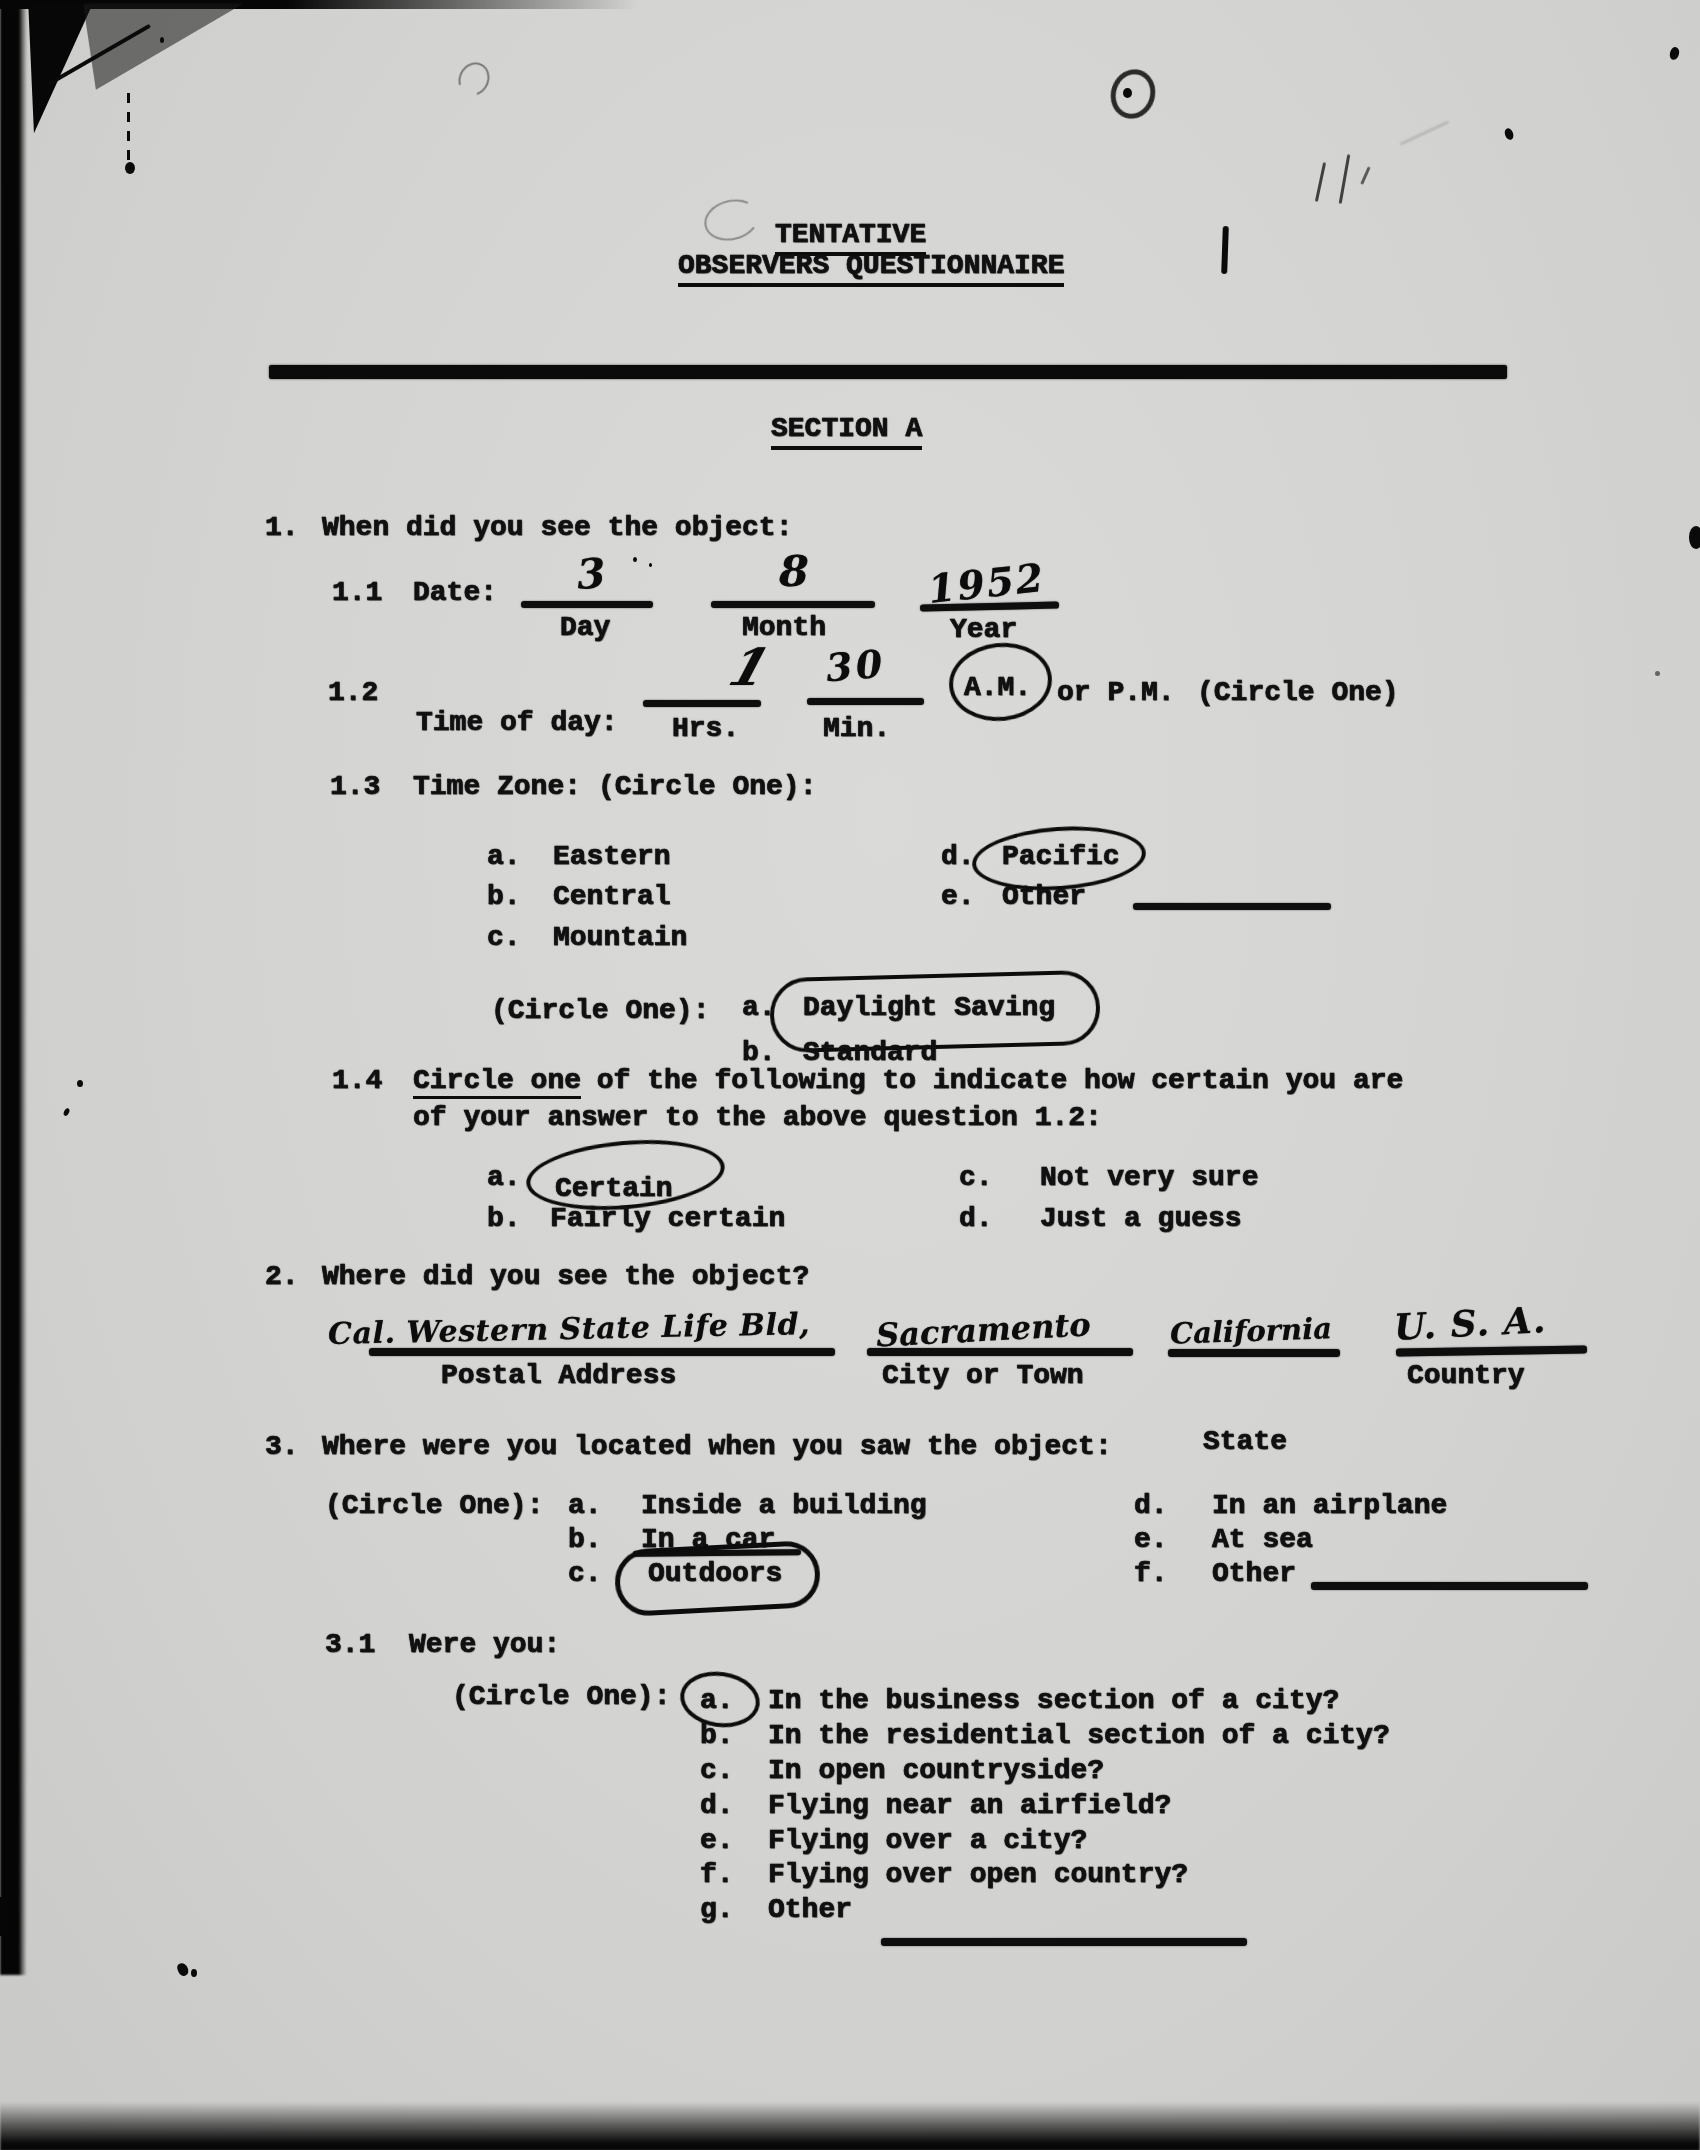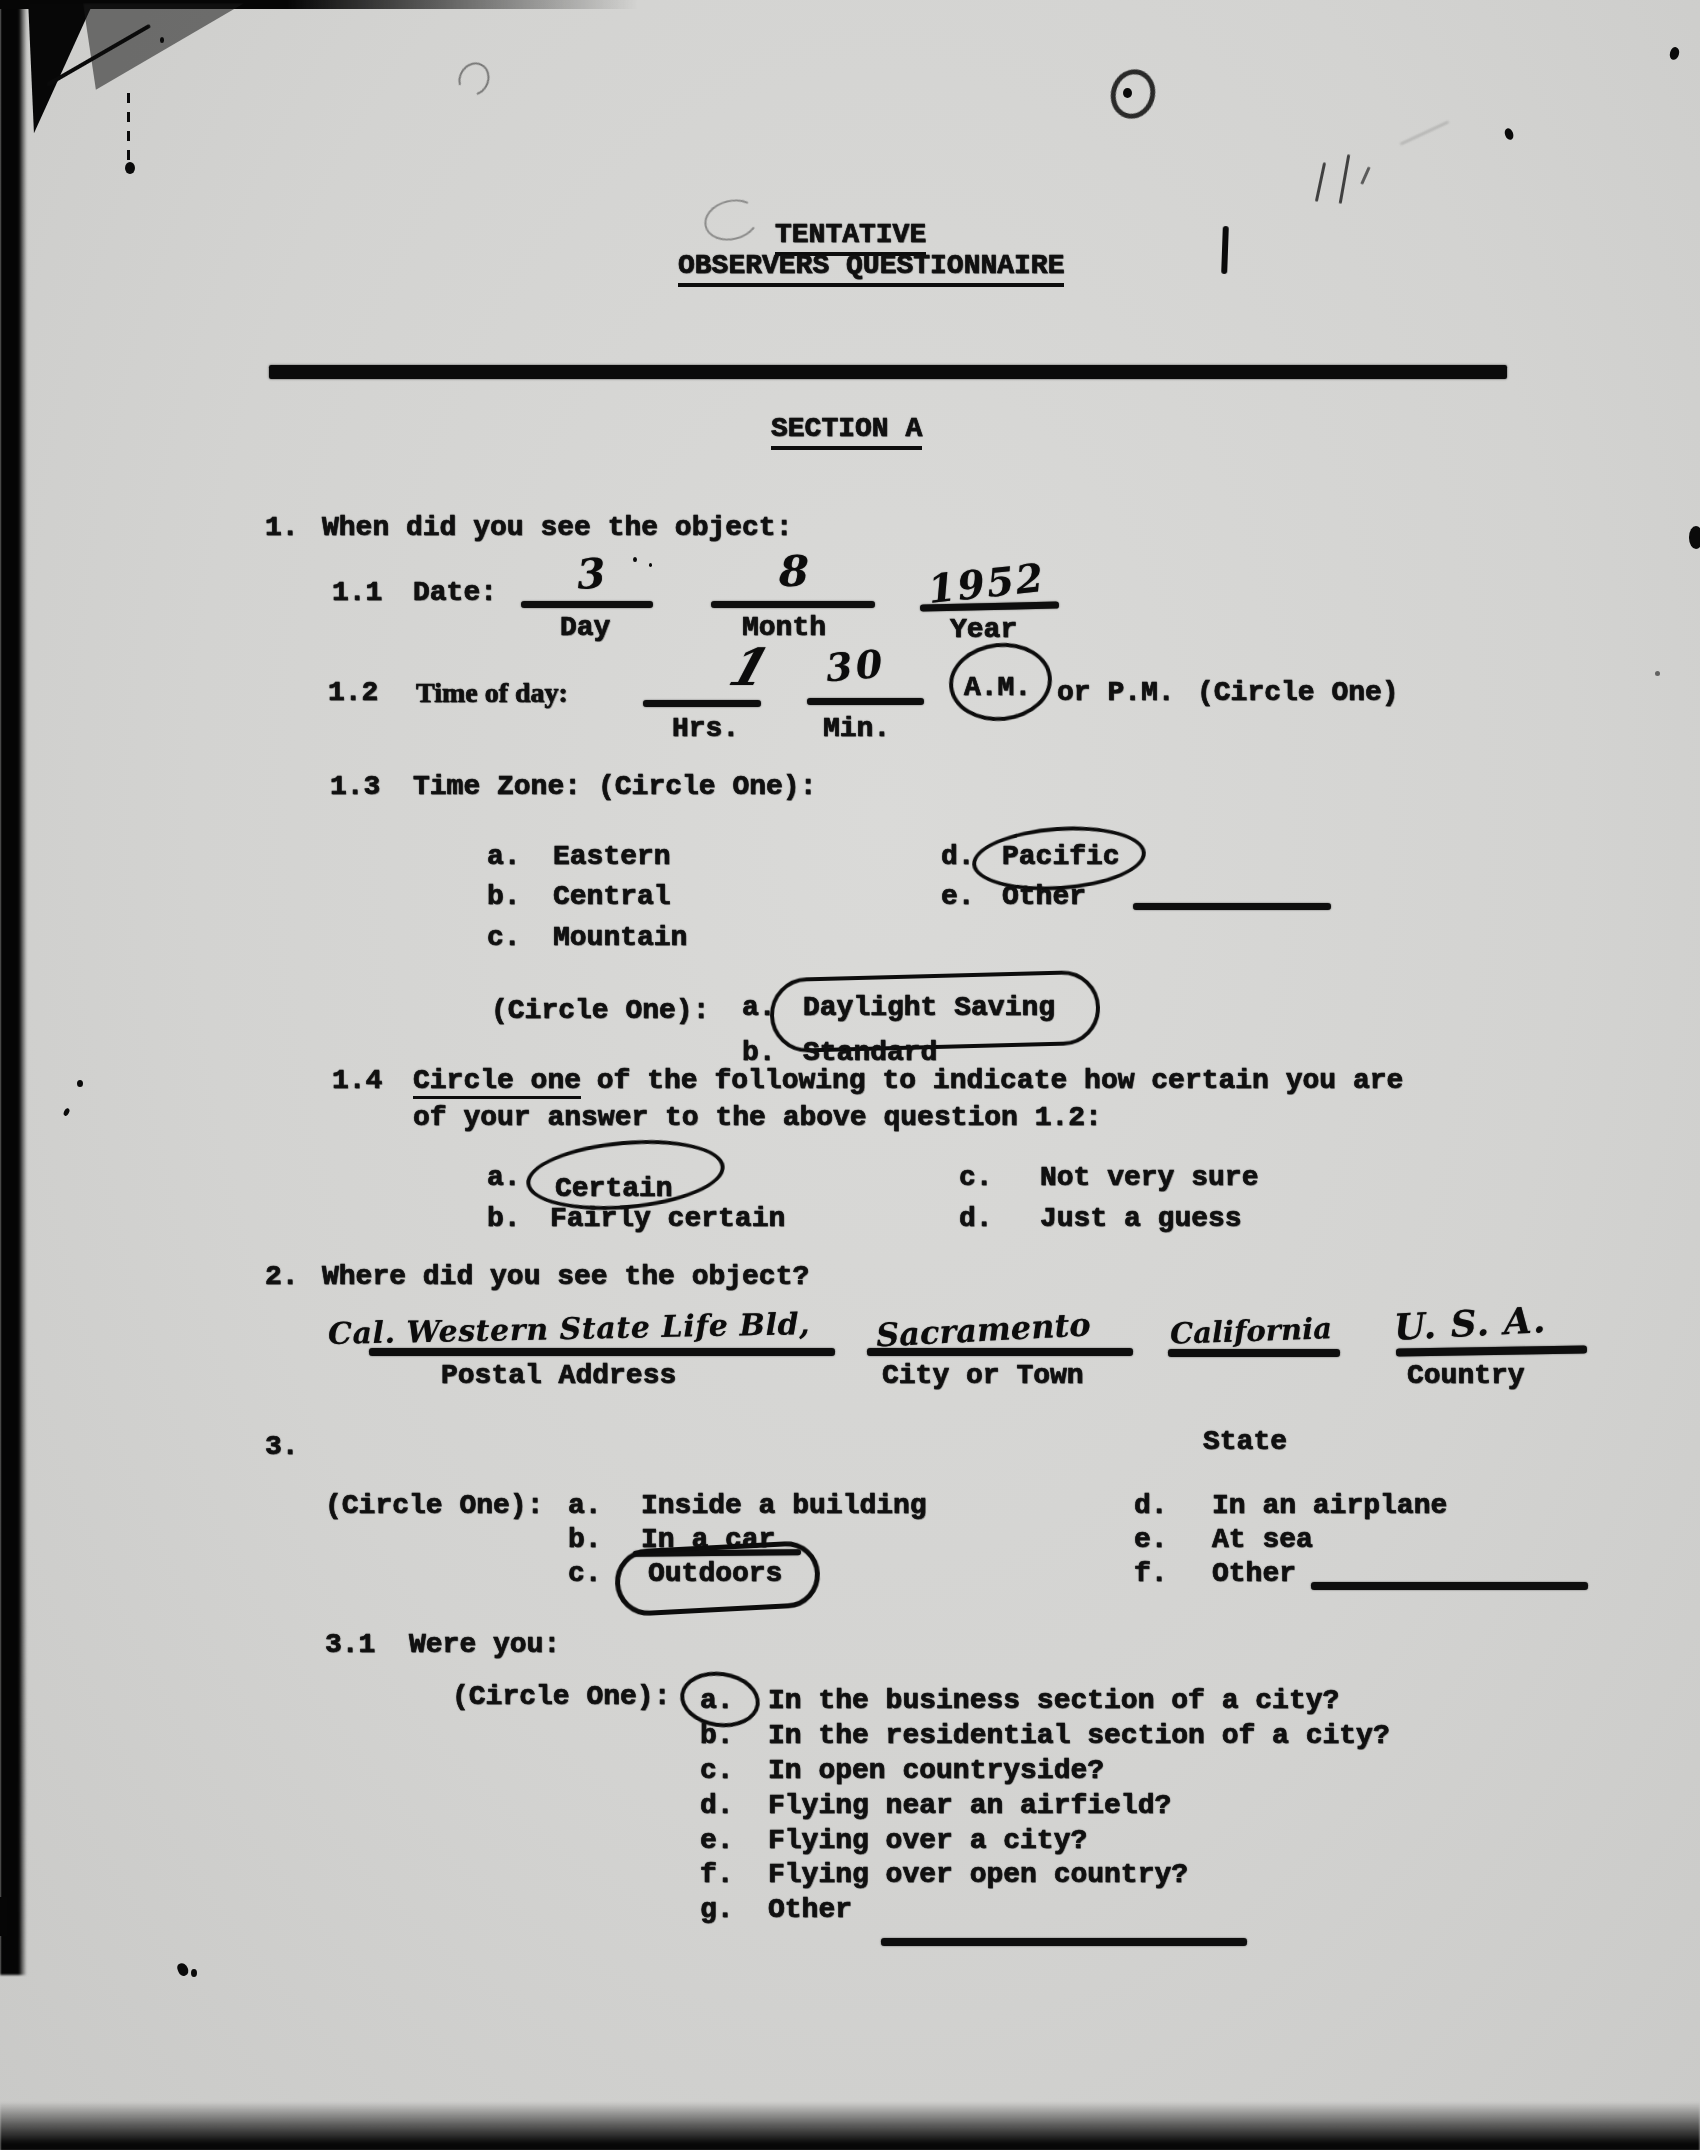--- a/index.html
+++ b/index.html
@@ -97,21 +97,21 @@
   <div class="hw" style="left:779px;top:546px;font-size:43px;">8</div>
   <div class="hw" style="left:928px;top:560px;font-size:39px;transform:rotate(-6deg);letter-spacing:2.2px;">1952</div>
   <div class="bl" style="left:521px;top:601px;width:132px;"></div>
   <div class="bl" style="left:711px;top:601px;width:164px;"></div>
   <div class="bl" style="left:920px;top:603px;width:139px;transform:rotate(-1.2deg);"></div>
   <div class="t" style="left:560px;top:613px;">Day</div>
   <div class="t" style="left:742px;top:613px;">Month</div>
   <div class="t" style="left:950px;top:615px;">Year</div>
 
   <div class="t" style="left:328px;top:678px;text-align:center;">1.2</div>
-  <div class="t" style="left:416px;top:678px;font-family:Liberation Serif, serif;">Time of day:</div>
+  <div class="t" style="left:416px;top:708px;">Time of day:</div>
   <div class="hw" style="left:732px;top:637px;font-size:51px;transform:skewX(-18deg);">1</div>
   <div class="hw" style="left:826px;top:643px;font-size:38px;transform:rotate(-5deg);letter-spacing:3.3px;">30</div>
   <div class="bl" style="left:643px;top:700px;width:118px;"></div>
   <div class="bl" style="left:807px;top:698px;width:117px;"></div>
   <div class="t" style="left:672px;top:714px;">Hrs.</div>
   <div class="t" style="left:823px;top:714px;">Min.</div>
   <div class="circ" style="left:949px;top:643px;width:95px;height:70px;transform:rotate(-6deg);"></div>
   <div class="t" style="left:964px;top:673px;">A.M.</div>
   <div class="t" style="left:1057px;top:678px;">or P.M.</div>
   <div class="t" style="left:1197px;top:678px;">(Circle One)</div>
@@ -168,20 +168,21 @@
   <div class="bl" style="left:867px;top:1348px;width:266px;height:7.8px;"></div>
   <div class="bl" style="left:1168px;top:1349px;width:172px;height:7.8px;"></div>
   <div class="bl" style="left:1396px;top:1347px;width:191px;height:7.8px;transform:rotate(-1deg);"></div>
 
   <div class="t" style="left:441px;top:1361px;">Postal Address</div>
   <div class="t" style="left:882px;top:1361px;">City or Town</div>
   <div class="t" style="left:1203px;top:1427px;">State</div>
   <div class="t" style="left:1407px;top:1361px;">Country</div>
 
   <div class="t" style="left:265px;top:1432px;">3.</div>
+  <div class="t" style="left:322px;top:1432px;">Where were you located when you saw the object:</div>
 
   <div class="t" style="left:325px;top:1491px;">(Circle One):</div>
   <div class="t" style="left:568px;top:1491px;">a.</div>
   <div class="t" style="left:641px;top:1491px;">Inside a building</div>
   <div class="t" style="left:568px;top:1525px;">b.</div>
   <div class="t" style="left:641px;top:1525px;">In a car</div>
   <div class="bl" style="left:633px;top:1550px;width:168px;height:6.1px;transform:rotate(-.6deg);"></div>
   <div class="t" style="left:568px;top:1559px;">c.</div>
   <div class="circ stadium" style="left:615px;top:1545px;width:195px;height:57px;transform:rotate(-3deg);border-width:5px;"></div>
   <div class="t" style="left:648px;top:1559px;font-family:Liberation Mono, monospace;">Outdoors</div>

